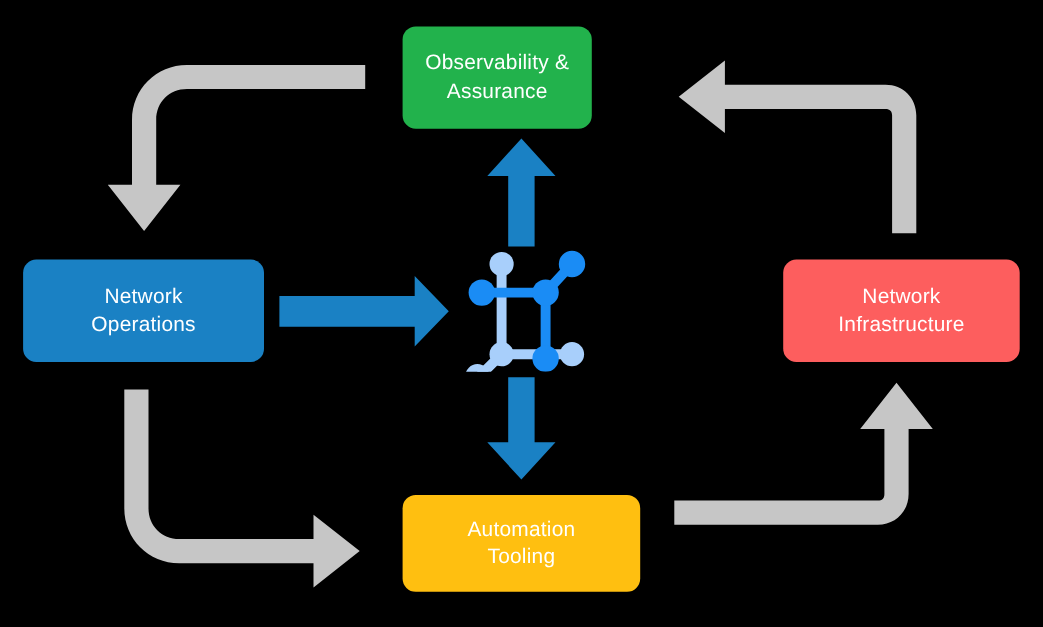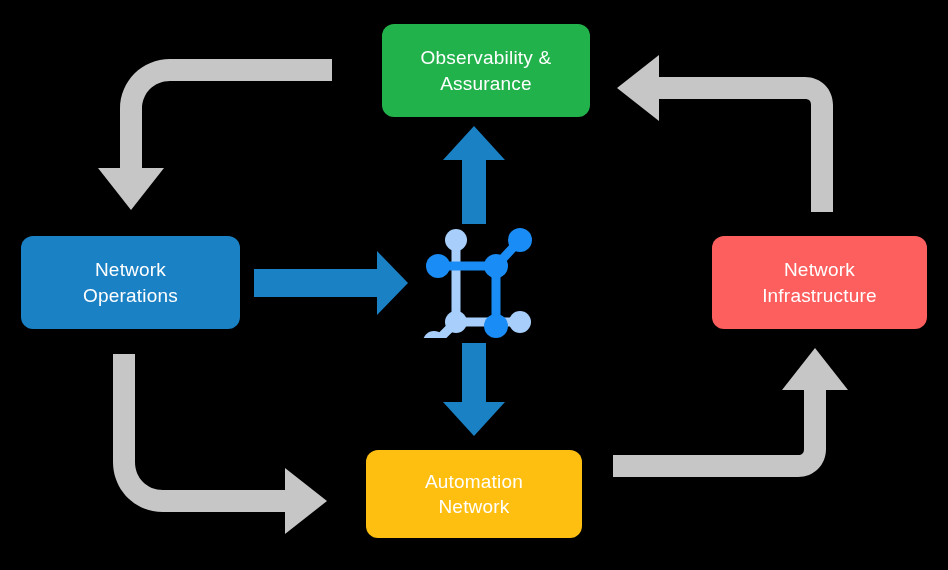--- a/index.html
+++ b/index.html
@@ -38,23 +38,23 @@
   .node-label {
     color: #ffffff;
     font-size: 19px;
     line-height: 1.32;
     font-weight: 400;
     letter-spacing: 0.2px;
     white-space: pre-line;
     font-family: "Liberation Sans", sans-serif;
   }
   #box-observability {
-    left: 382px;
+    left: 366px;
     top: 24px;
-    width: 208px;
+    width: 172px;
     height: 93px;
   }
   #box-operations {
     left: 21px;
     top: 236px;
     width: 219px;
     height: 93px;
   }
   #box-infrastructure {
     left: 712px;
@@ -198,16 +198,16 @@
 Operations</span>
   </div>
 
   <div class="node-box" id="box-infrastructure" style="background:#fd5e5e">
     <span class="node-label">Network
 Infrastructure</span>
   </div>
 
   <div class="node-box" id="box-automation" style="background:#ffbf10">
     <span class="node-label">Automation
-Network</span>
+Tooling</span>
   </div>
 
 </div>
 
 </body></html>

